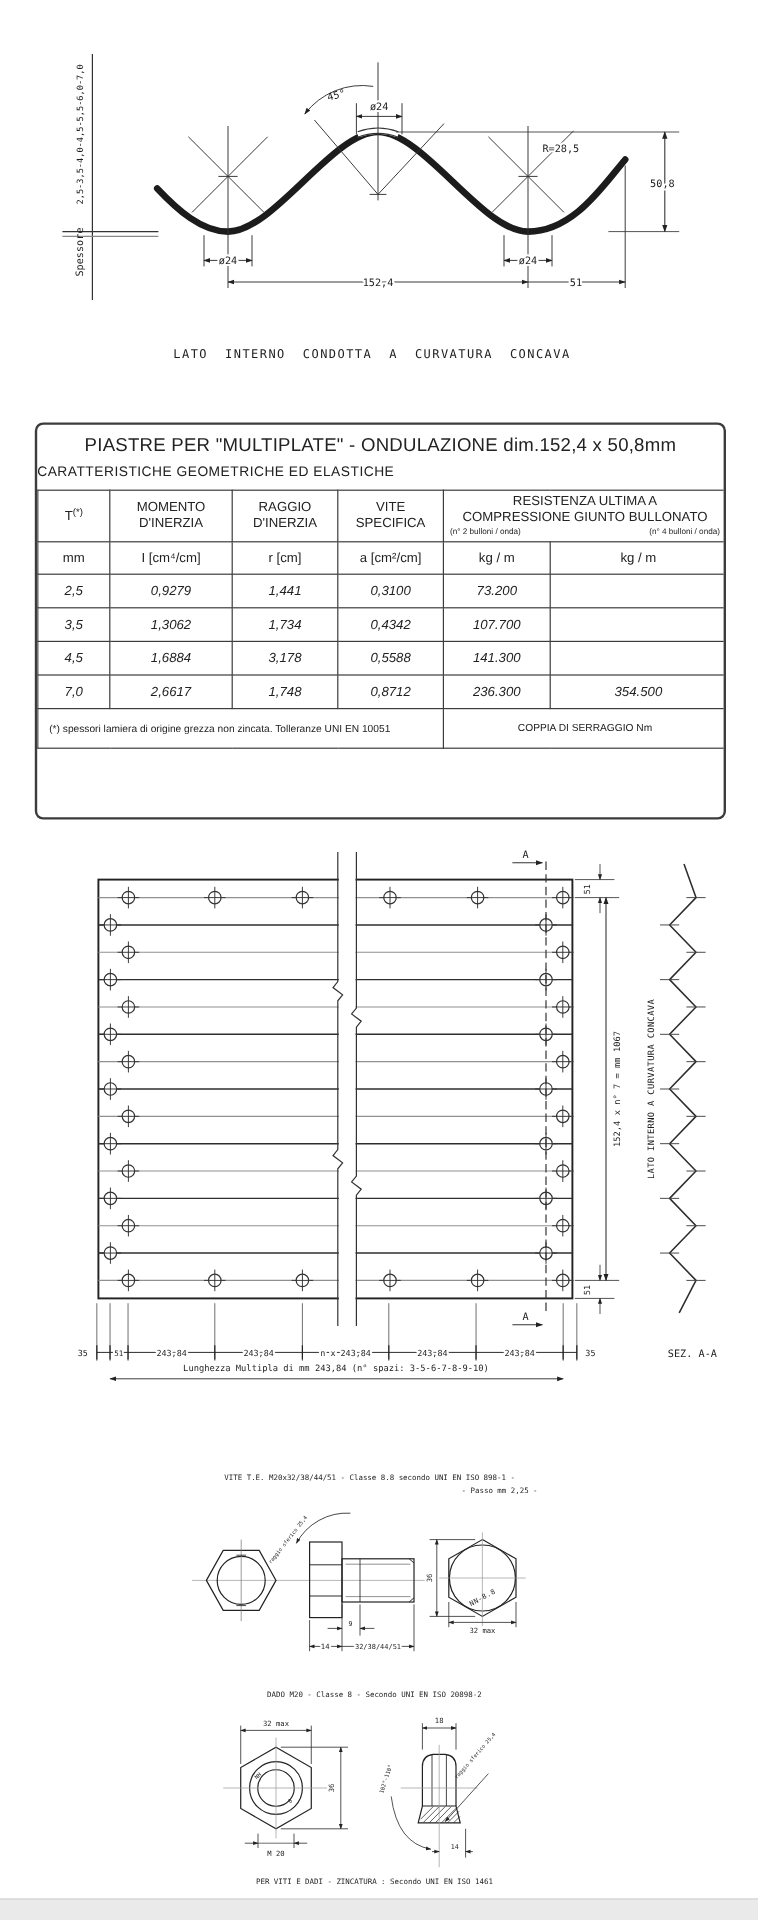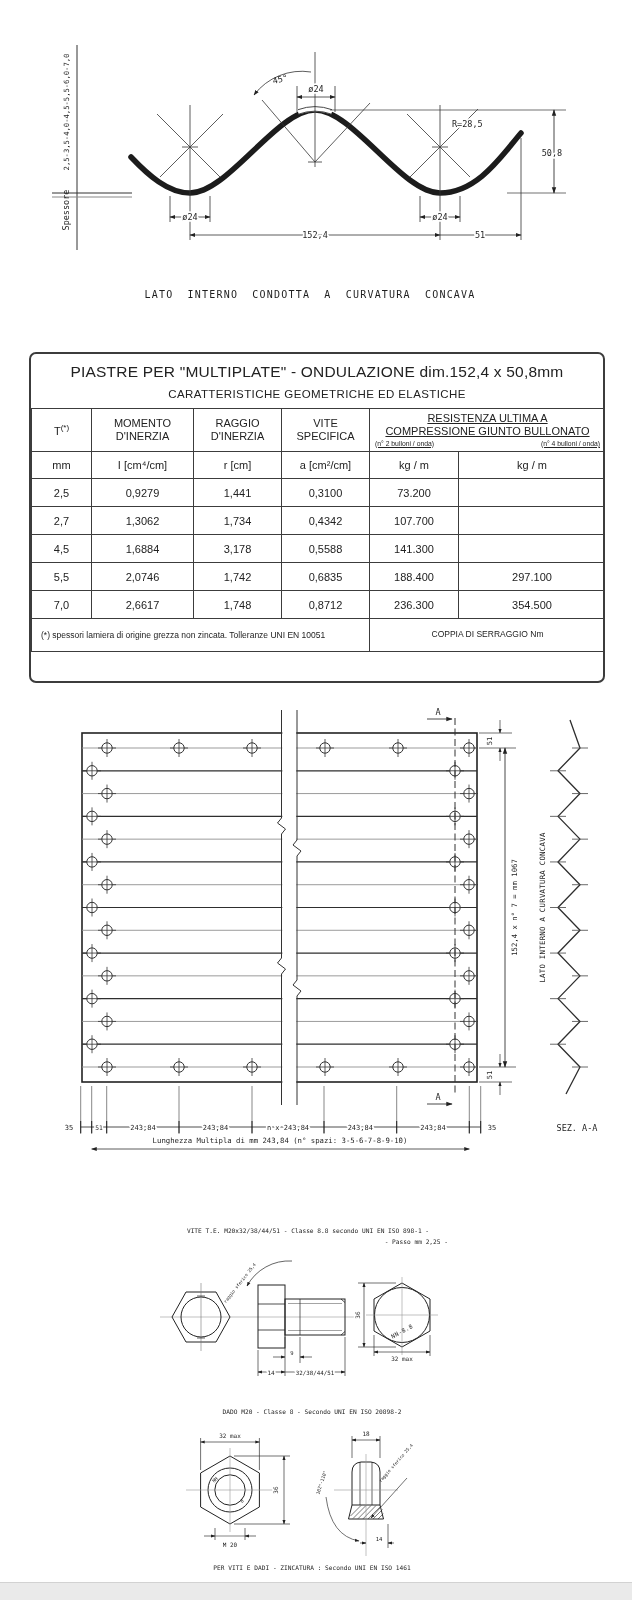--- a/index.html
+++ b/index.html
@@ -6,28 +6,28 @@
   body{width:632px;height:1600px;position:relative;background:#ffffff;font-family:"Liberation Sans",sans-serif;overflow:hidden;}
   .abs{position:absolute;}
   svg{position:absolute;left:0;overflow:visible;}
   svg text{fill:#1e1e1e;font-family:"DejaVu Sans Mono",monospace;}
   .tc{text-anchor:middle;}
   .te{text-anchor:end;}
   .wb{paint-order:stroke;stroke:#ffffff;stroke-width:3.5px;stroke-linejoin:round;}
   
   .tbl{left:29px;top:352px;width:576px;height:331px;border:2px solid #3c3c3c;border-radius:7px;box-sizing:border-box;background:#fff;overflow:hidden;}
   .tbl-title{margin-top:9px;text-align:center;font-size:15.5px;color:#222;letter-spacing:.2px;}
-  .tbl-sub{margin-top:7px;text-align:center;font-size:11.5px;color:#222;letter-spacing:.4px;}
+  .tbl-sub{margin-top:7px;font-size:11.5px;color:#222;letter-spacing:.4px;}
   .tbl table{width:100%;border-collapse:collapse;margin-top:8px;table-layout:fixed;font-size:11px;color:#222;}
   .tbl td{border:1px solid #3c3c3c;text-align:center;padding:1px 2px;overflow:hidden;}
   .tbl tr.hd td{height:40px;font-size:11px;line-height:1.15;vertical-align:middle;}
-  .tbl td.res{font-size:7.5px;line-height:1.2;vertical-align:middle;text-decoration:underline;}
+  .tbl td.res{font-size:7.5px;line-height:1.2;vertical-align:middle;}
   .tbl .subs{display:flex;justify-content:space-between;font-size:6.8px;padding:0 3px;margin-top:2px;}
   .tbl tr.un td{height:24px;}
-  .tbl tbody td{height:25px;}
+  .tbl tbody td{height:25px;font-style:italic;}
   .tbl sup{font-size:8px;}
   .tbl td.fn{font-size:8.5px;text-align:left;padding-left:9px;height:30px;}
   .tbl td.cp{font-size:8.5px;line-height:1.3;}
   .strip{left:0;top:1582px;width:632px;height:18px;background:#eaeaea;border-top:1px solid #d2d2d2;}
 </style>
 </head>
 <body>
 
 <svg class="abs" style="top:20px" width="632" height="292" viewBox="0 0 632 292">
   <defs>
@@ -137,42 +137,34 @@
     <tbody>
         <tr>
           <td>2,5</td>
           <td>0,9279</td>
           <td>1,441</td>
           <td>0,3100</td>
           <td>73.200</td>
           <td></td>
         </tr>
         <tr>
-          <td>2,7</td>
+          <td>3,5</td>
           <td>1,3062</td>
           <td>1,734</td>
           <td>0,4342</td>
           <td>107.700</td>
           <td></td>
         </tr>
         <tr>
           <td>4,5</td>
           <td>1,6884</td>
           <td>3,178</td>
           <td>0,5588</td>
           <td>141.300</td>
           <td></td>
-        </tr>
-        <tr>
-          <td>5,5</td>
-          <td>2,0746</td>
-          <td>1,742</td>
-          <td>0,6835</td>
-          <td>188.400</td>
-          <td>297.100</td>
         </tr>
         <tr>
           <td>7,0</td>
           <td>2,6617</td>
           <td>1,748</td>
           <td>0,8712</td>
           <td>236.300</td>
           <td>354.500</td>
         </tr>
       </tbody>

